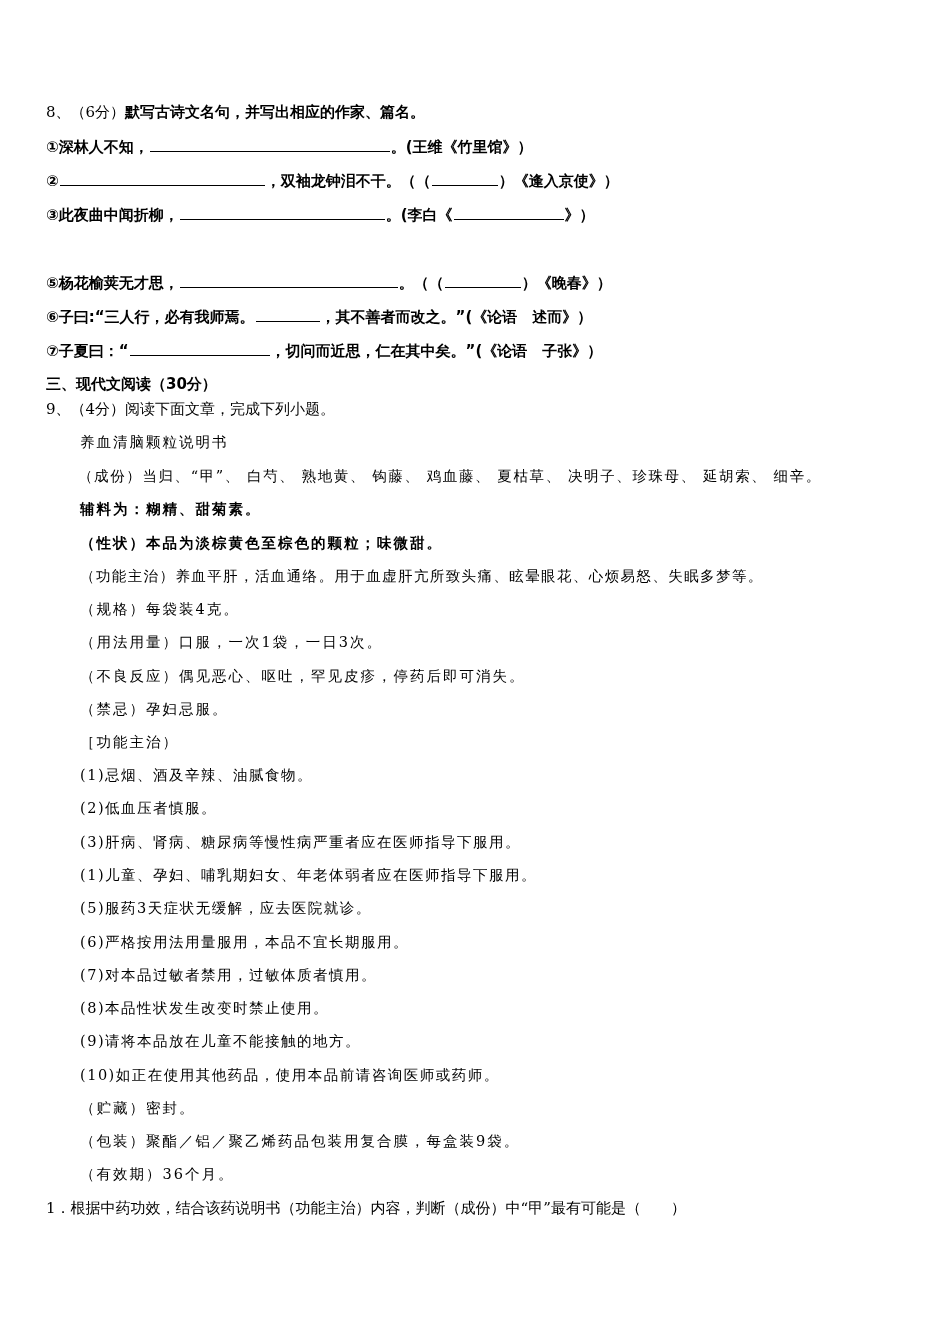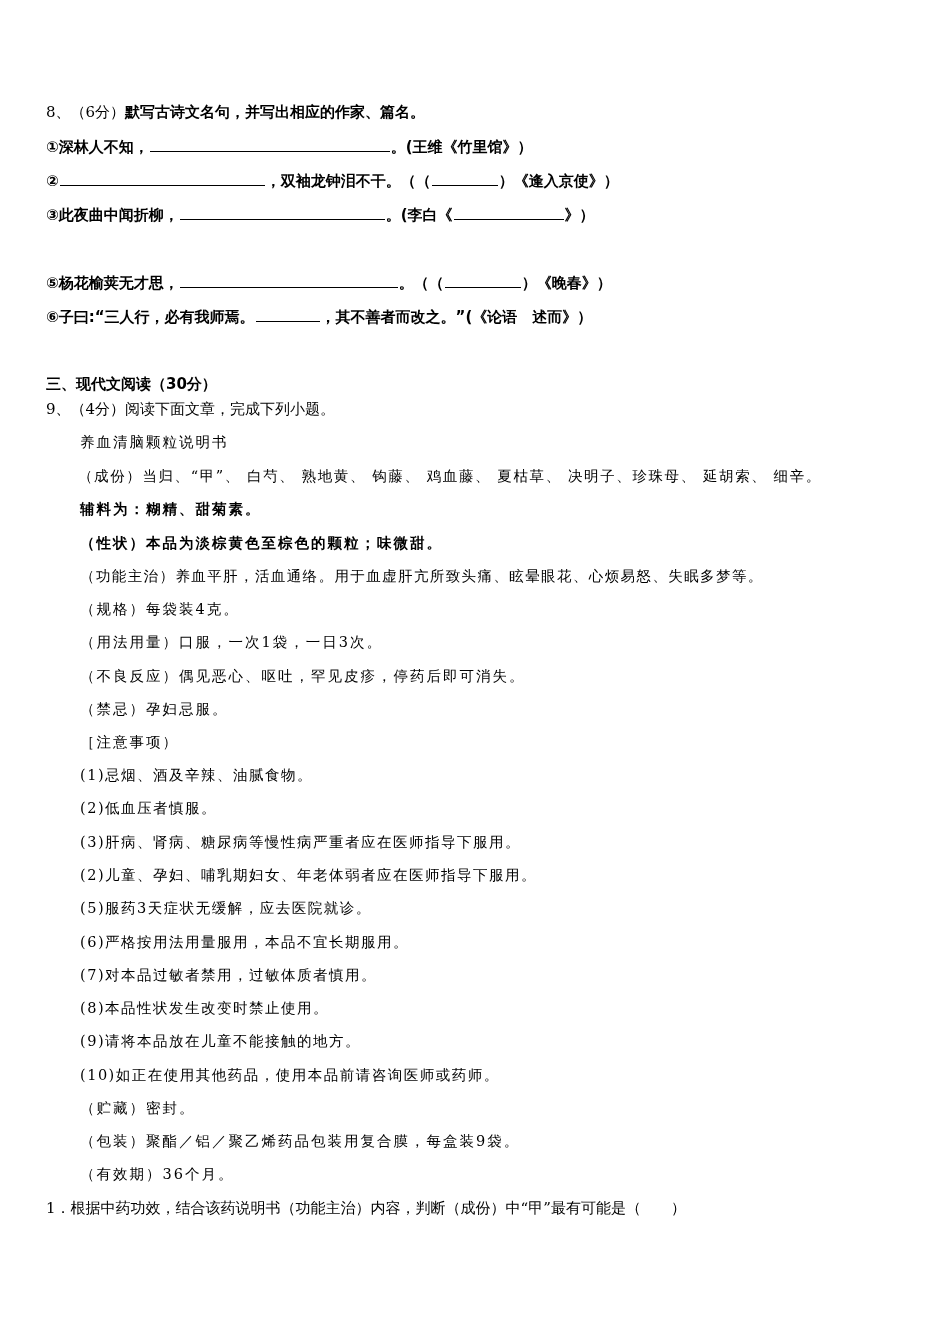--- a/index.html
+++ b/index.html
@@ -87,41 +87,44 @@
 
 
   <div class="line bold" style="top:272px;">
     <span>⑤</span><span>杨花榆荚无才思，</span><span class="blank" style="width:218px;"></span><span>。（（</span><span class="blank" style="width:76px;"></span><span>）《晚春》）</span>
   </div>
 
   <div class="line bold" style="top:306px;">
     <span>⑥</span><span>子曰:“三人行，必有我师焉。</span><span class="blank" style="width:64px;"></span><span>，其不善者而改之。”(《论语　述而》）</span>
   </div>
 
+  <div class="line bold" style="top:340px;">
+    <span>⑦</span><span>子夏曰：“</span><span class="blank" style="width:140px;"></span><span>，切问而近思，仁在其中矣。”(《论语　子张》）</span>
+  </div>
 
   <div class="line section-h" style="top:374px;">三、现代文阅读（30分）</div>
 
   <div class="line question" style="top:399px;">9、（4分）阅读下面文章，完成下列小题。</div>
 
   <div class="line serif-body" style="top:432px; left:80px;">养血清脑颗粒说明书</div>
 
   <div class="line serif-body" style="top:466px; left:78px; letter-spacing:1.6px;">（成份）当归、“甲”、 白芍、 熟地黄、 钩藤、 鸡血藤、 夏枯草、 决明子、珍珠母、 延胡索、 细辛。</div>
   <div class="line serif-body" style="top:499px; left:80px;font-weight:bold;">辅料为：糊精、甜菊素。</div>
   <div class="line serif-body" style="top:533px; left:80px;font-weight:bold;">（性状）本品为淡棕黄色至棕色的颗粒；味微甜。</div>
   <div class="line serif-body" style="top:566px; left:80px; letter-spacing:1.4px;">（功能主治）养血平肝，活血通络。用于血虚肝亢所致头痛、眩晕眼花、心烦易怒、失眠多梦等。</div>
   <div class="line serif-body" style="top:599px; left:80px;">（规格）每袋装4克。</div>
   <div class="line serif-body" style="top:632px; left:80px;">（用法用量）口服，一次1袋，一日3次。</div>
   <div class="line serif-body" style="top:666px; left:80px;">（不良反应）偶见恶心、呕吐，罕见皮疹，停药后即可消失。</div>
   <div class="line serif-body" style="top:699px; left:80px;">（禁忌）孕妇忌服。</div>
-  <div class="line serif-body" style="top:732px; left:80px;">［注意事项）</div>
+  <div class="line serif-body" style="top:732px; left:80px;">［功能主治）</div>
 
   <div class="line notes" style="top:765px; left:80px;">(1)忌烟、酒及辛辣、油腻食物。</div>
   <div class="line notes" style="top:798px; left:80px;">(2)低血压者慎服。</div>
   <div class="line notes" style="top:832px; left:80px;">(3)肝病、肾病、糖尿病等慢性病严重者应在医师指导下服用。</div>
-  <div class="line notes" style="top:865px; left:80px;">(2)儿童、孕妇、哺乳期妇女、年老体弱者应在医师指导下服用。</div>
+  <div class="line notes" style="top:865px; left:80px;">(1)儿童、孕妇、哺乳期妇女、年老体弱者应在医师指导下服用。</div>
   <div class="line notes" style="top:898px; left:80px;">(5)服药3天症状无缓解，应去医院就诊。</div>
   <div class="line notes" style="top:932px; left:80px;">(6)严格按用法用量服用，本品不宜长期服用。</div>
   <div class="line notes" style="top:965px; left:80px;">(7)对本品过敏者禁用，过敏体质者慎用。</div>
   <div class="line notes" style="top:998px; left:80px;">(8)本品性状发生改变时禁止使用。</div>
   <div class="line notes" style="top:1031px; left:80px;">(9)请将本品放在儿童不能接触的地方。</div>
   <div class="line notes" style="top:1065px; left:80px;">(10)如正在使用其他药品，使用本品前请咨询医师或药师。</div>
 
   <div class="line serif-body" style="top:1098px; left:80px;">（贮藏）密封。</div>
   <div class="line serif-body" style="top:1131px; left:80px;">（包装）聚酯／铝／聚乙烯药品包装用复合膜，每盒装9袋。</div>
   <div class="line serif-body" style="top:1164px; left:80px;">（有效期）36个月。</div>

